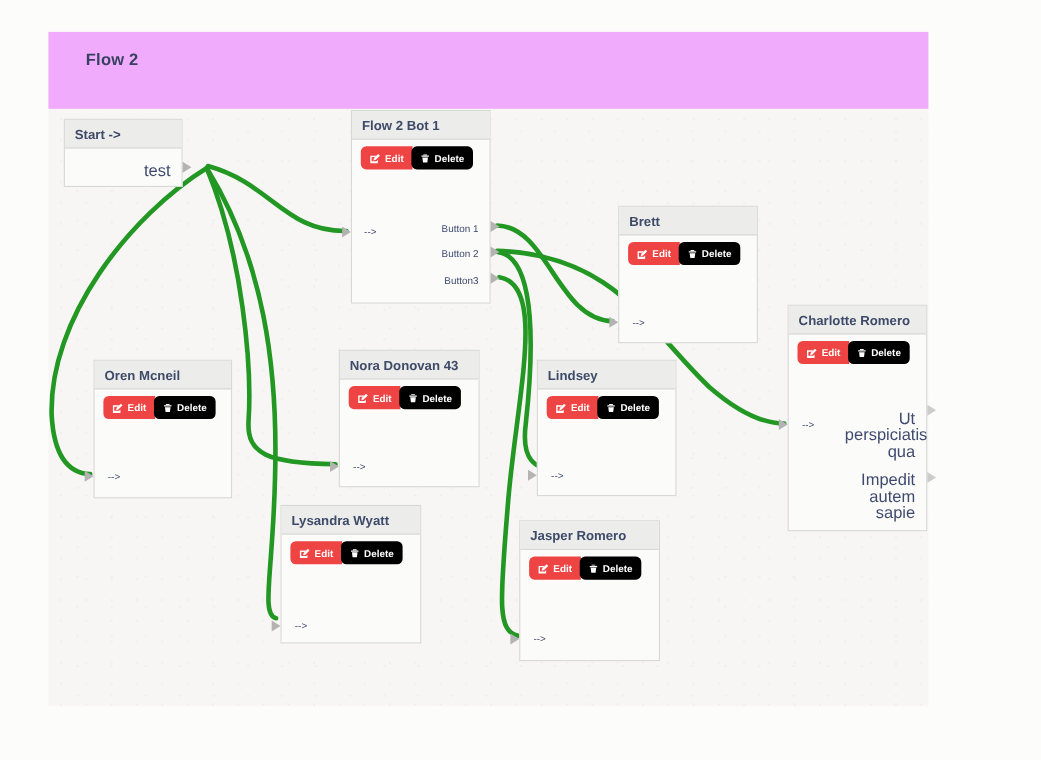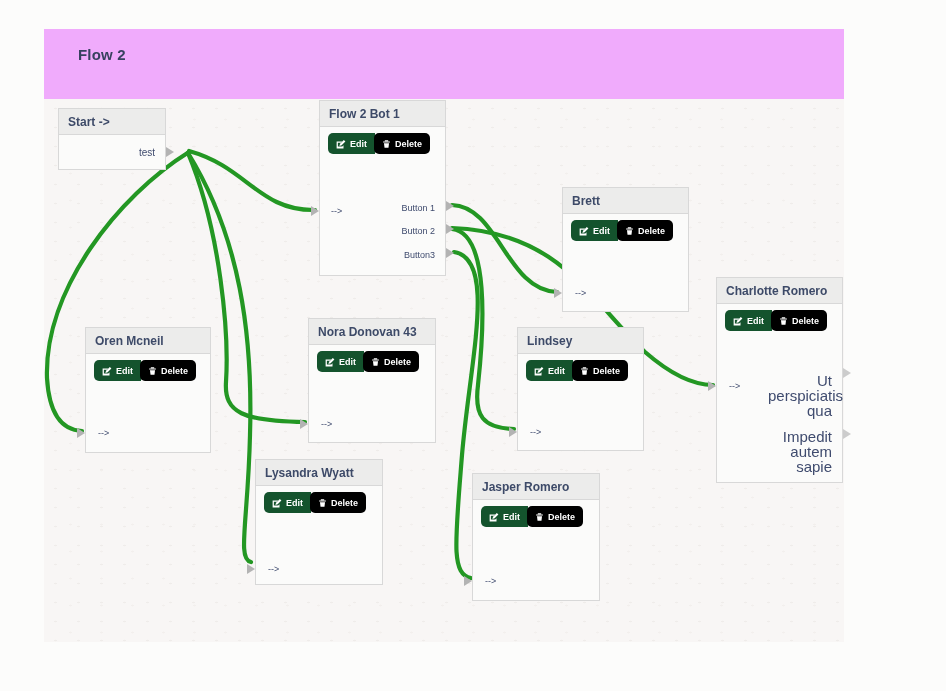--- a/index.html
+++ b/index.html
@@ -48,21 +48,21 @@
     padding:0 9px;font-size:12px;font-weight:600;color:#3d4a68;
     white-space:nowrap;overflow:hidden;
   }
   .btn-row{position:absolute;left:8px;top:32px;display:flex;}
   .btn{
     height:21px;display:flex;align-items:center;gap:4px;
     color:#ffffff;font-size:9px;font-weight:700;padding:0 8px;
     box-sizing:border-box;cursor:pointer;white-space:nowrap;
   }
   .btn svg{display:block;}
-  .btn-edit{background:#14532d;border-radius:5px 0 0 5px;}
+  .btn-edit{background:#ef4444;border-radius:5px 0 0 5px;}
   .btn-delete{background:#000000;border-radius:5px;margin-left:-1px;}
 
   .io-label{
     position:absolute;font-size:9px;color:#3f4b6e;line-height:12px;
     white-space:nowrap;
   }
   .out-label{right:10px;text-align:right;}
   .msg-text{
     position:absolute;right:10px;width:64px;text-align:right;
     font-size:15px;line-height:15px;color:#3f4b6e;
@@ -70,21 +70,21 @@
 
   .port{
     position:absolute;width:0;height:0;
     border-top:5px solid transparent;border-bottom:5px solid transparent;
     border-left:8px solid #b3b3b3;
   }
   .port-in{left:-9px;}
   .port-out{right:-9px;}
   .port-faint{border-left-color:#cccccc;}
 
-  .start-body-label{position:absolute;right:10px;font-size:10px;color:#3f4b6e;}
+  .start-body-label{position:absolute;right:10px;font-size:15px;color:#3f4b6e;}
 </style>
 </head>
 <body>
 
 <div class="page-root">
 
   <div class="header-bar">
     <div class="page-title">Flow 2</div>
   </div>
 
@@ -237,21 +237,21 @@
               <path d="M2 3.5h12v2H2zM5 1.5h6v1.5H5zM3.5 6.5h9l-1 8h-7z"></path>
             </g>
           </svg>
         <span>Delete</span>
       </div>
     </div>
     <span class="io-label" style="left:12px;top:99px;">--&gt;</span>
     <span class="port port-in" style="top:100px;"></span>
   </div>
 
-  <div class="node" style="left:517px;top:327px;width:127px;height:124px;">
+  <div class="node" style="left:488px;top:327px;width:127px;height:124px;">
     <div class="node-header">Lindsey</div>
     <div class="btn-row">
       <div class="btn btn-edit">
         <svg width="10" height="10" viewBox="0 0 16 16">
             <g fill="#fff">
               <path d="M1 4v11h11v-5l-2 2H3V6h5l2-2H1z"></path>
               <path d="M6.5 7.5l6-6 2.5 2.5-6 6L5.5 11z"></path>
             </g>
           </svg>
         <span>Edit</span>

